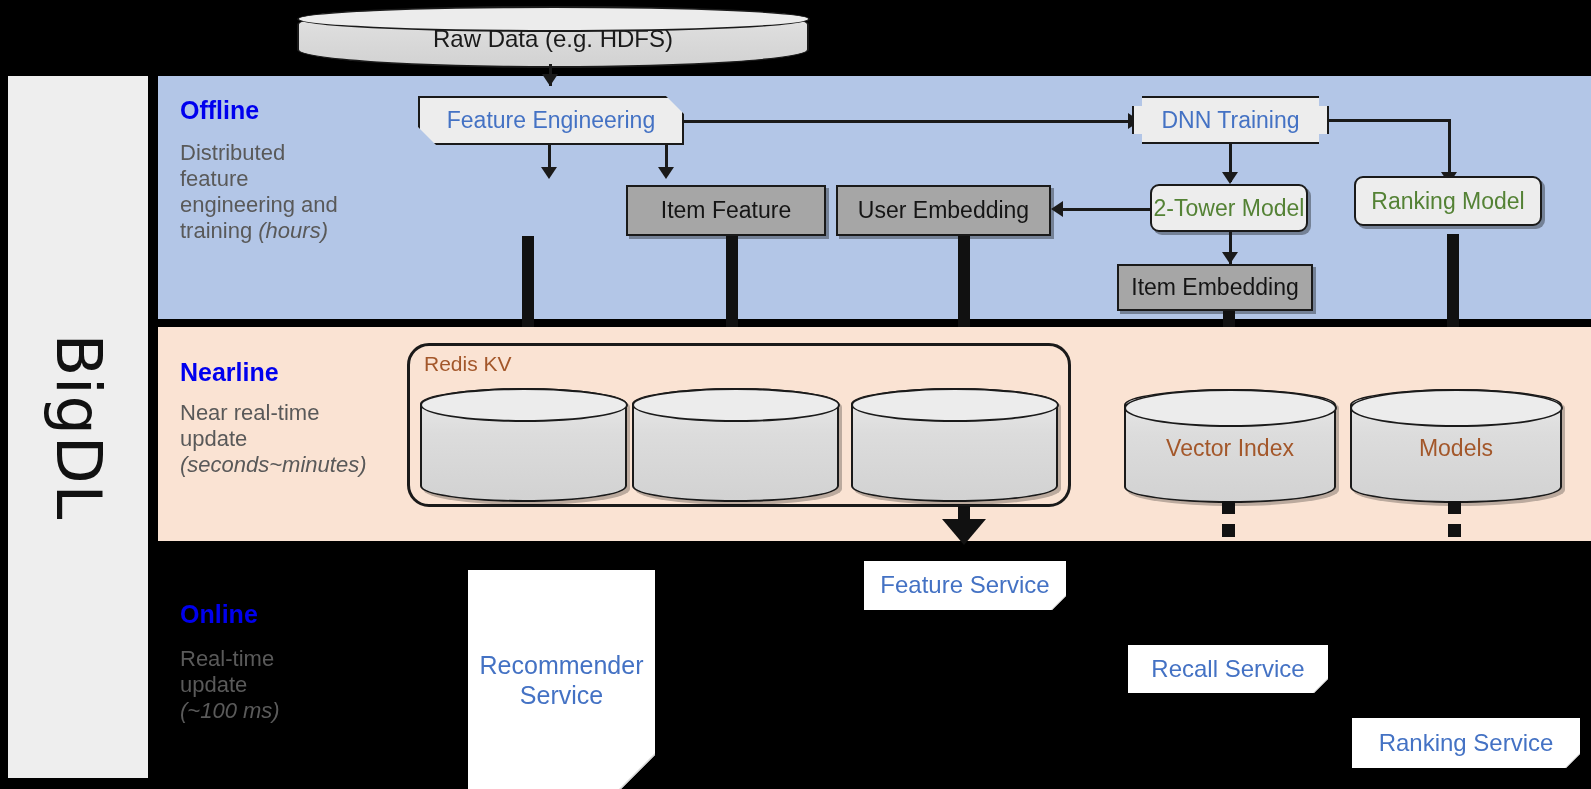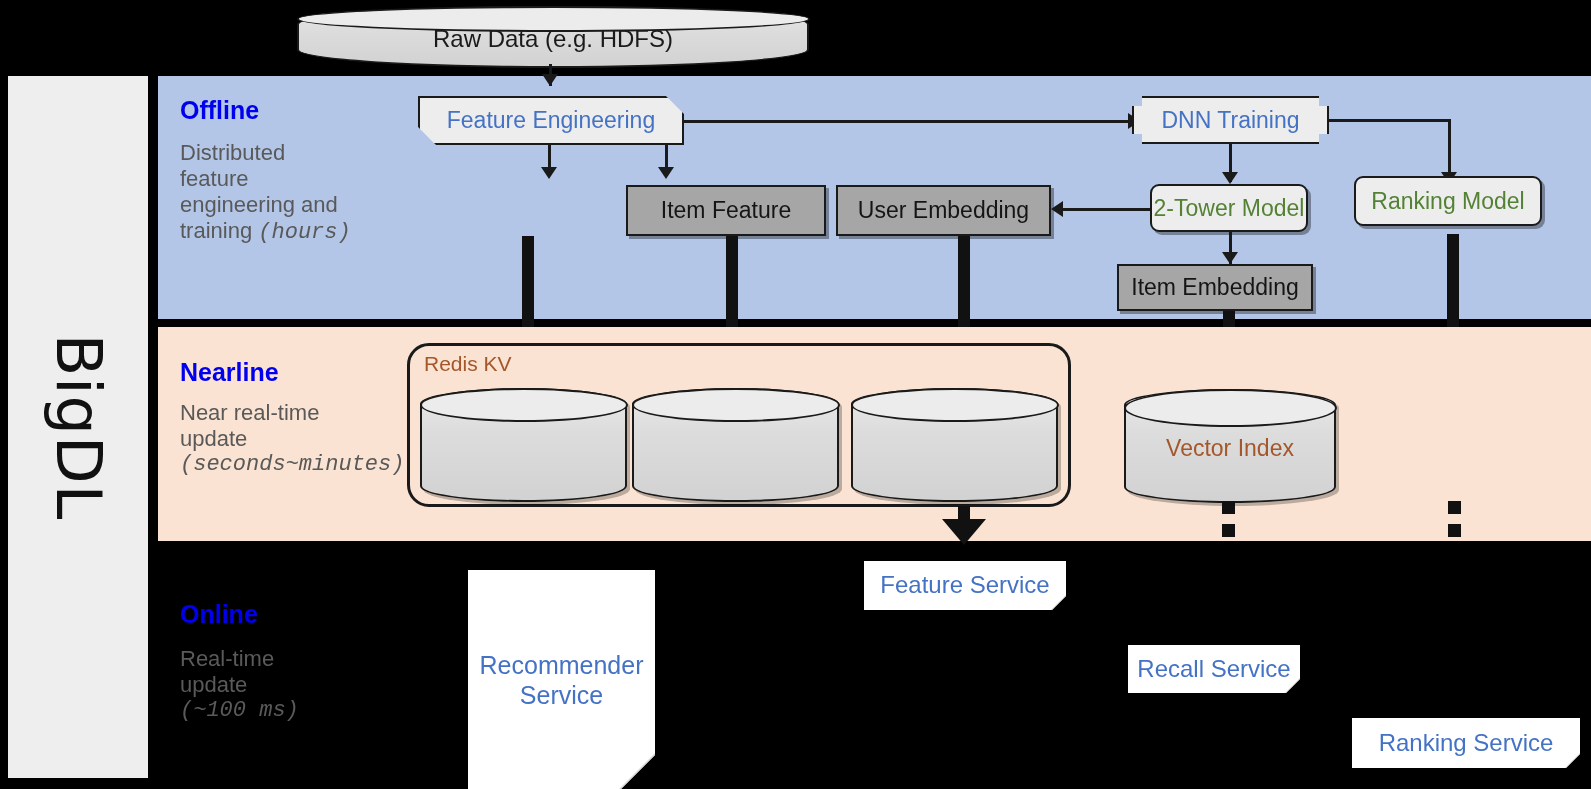--- a/index.html
+++ b/index.html
@@ -53,21 +53,21 @@
     color: #0000ee;
     font-weight: 600;
     white-space: nowrap;
   }
   .layer-sub {
     font-size: 22px;
     color: #595959;
     line-height: 1.18;
     width: 235px;
   }
-  .layer-sub .it { font-style: italic; font-family: Liberation Mono, monospace; }
+  .layer-sub .it { font-style: italic; }
   #online-title { color: #0000ee; }
   #online-sub { color: #5a5a5a; }
 
   
   .node {
     display: flex;
     align-items: center;
     justify-content: center;
     text-align: center;
     font-size: 23px;
@@ -338,20 +338,23 @@
   <div class="cyl kv-cyl" style="left:632px;">
     <span class="cyl-label"></span>
   </div>
   <div class="cyl kv-cyl" style="left:851px;">
     <span class="cyl-label"></span>
   </div>
 
   <div class="cyl" style="left:1124px; top:389px; width:208px; height:110px;">
     <span class="cyl-label txt-brown">Vector Index</span>
   </div>
+  <div class="cyl" style="left:1350px; top:389px; width:208px; height:110px;">
+    <span class="cyl-label txt-brown">Models</span>
+  </div>
 
   <div class="pipe" style="left:958px; top:506px; height:18px;"></div>
   <div class="pipe-head pipe-head-wide" style="left:942px; top:519px;"></div>
 
   <div class="dash-sq" style="left:1222px; top:501px;"></div>
   <div class="dash-sq" style="left:1222px; top:524px;"></div>
   <div class="dash-sq" style="left:1448px; top:501px;"></div>
   <div class="dash-sq" style="left:1448px; top:524px;"></div>
 
   <div class="abs" id="band-online"></div>
@@ -369,21 +372,21 @@
       <div>Service</div>
     </div>
     <span class="fold"></span>
   </div>
 
   <div class="sheet" style="left:864px; top:561px; width:202px; height:49px;">
     <span>Feature Service</span>
     <span class="fold"></span>
   </div>
 
-  <div class="sheet" style="left:1128px; top:645px; width:172px; height:48px;">
+  <div class="sheet" style="left:1128px; top:645px; width:200px; height:48px;">
     <span>Recall Service</span>
     <span class="fold"></span>
   </div>
 
   <div class="sheet" style="left:1352px; top:718px; width:228px; height:50px;">
     <span>Ranking Service</span>
     <span class="fold"></span>
   </div>
 
 </div>

